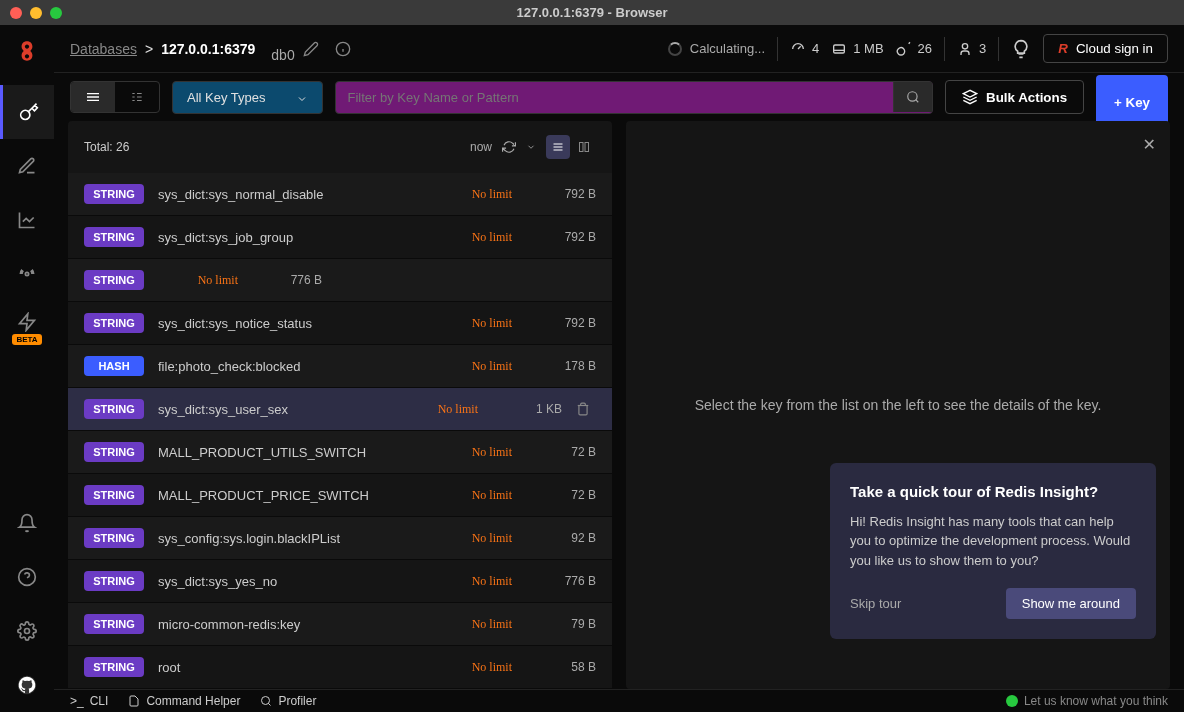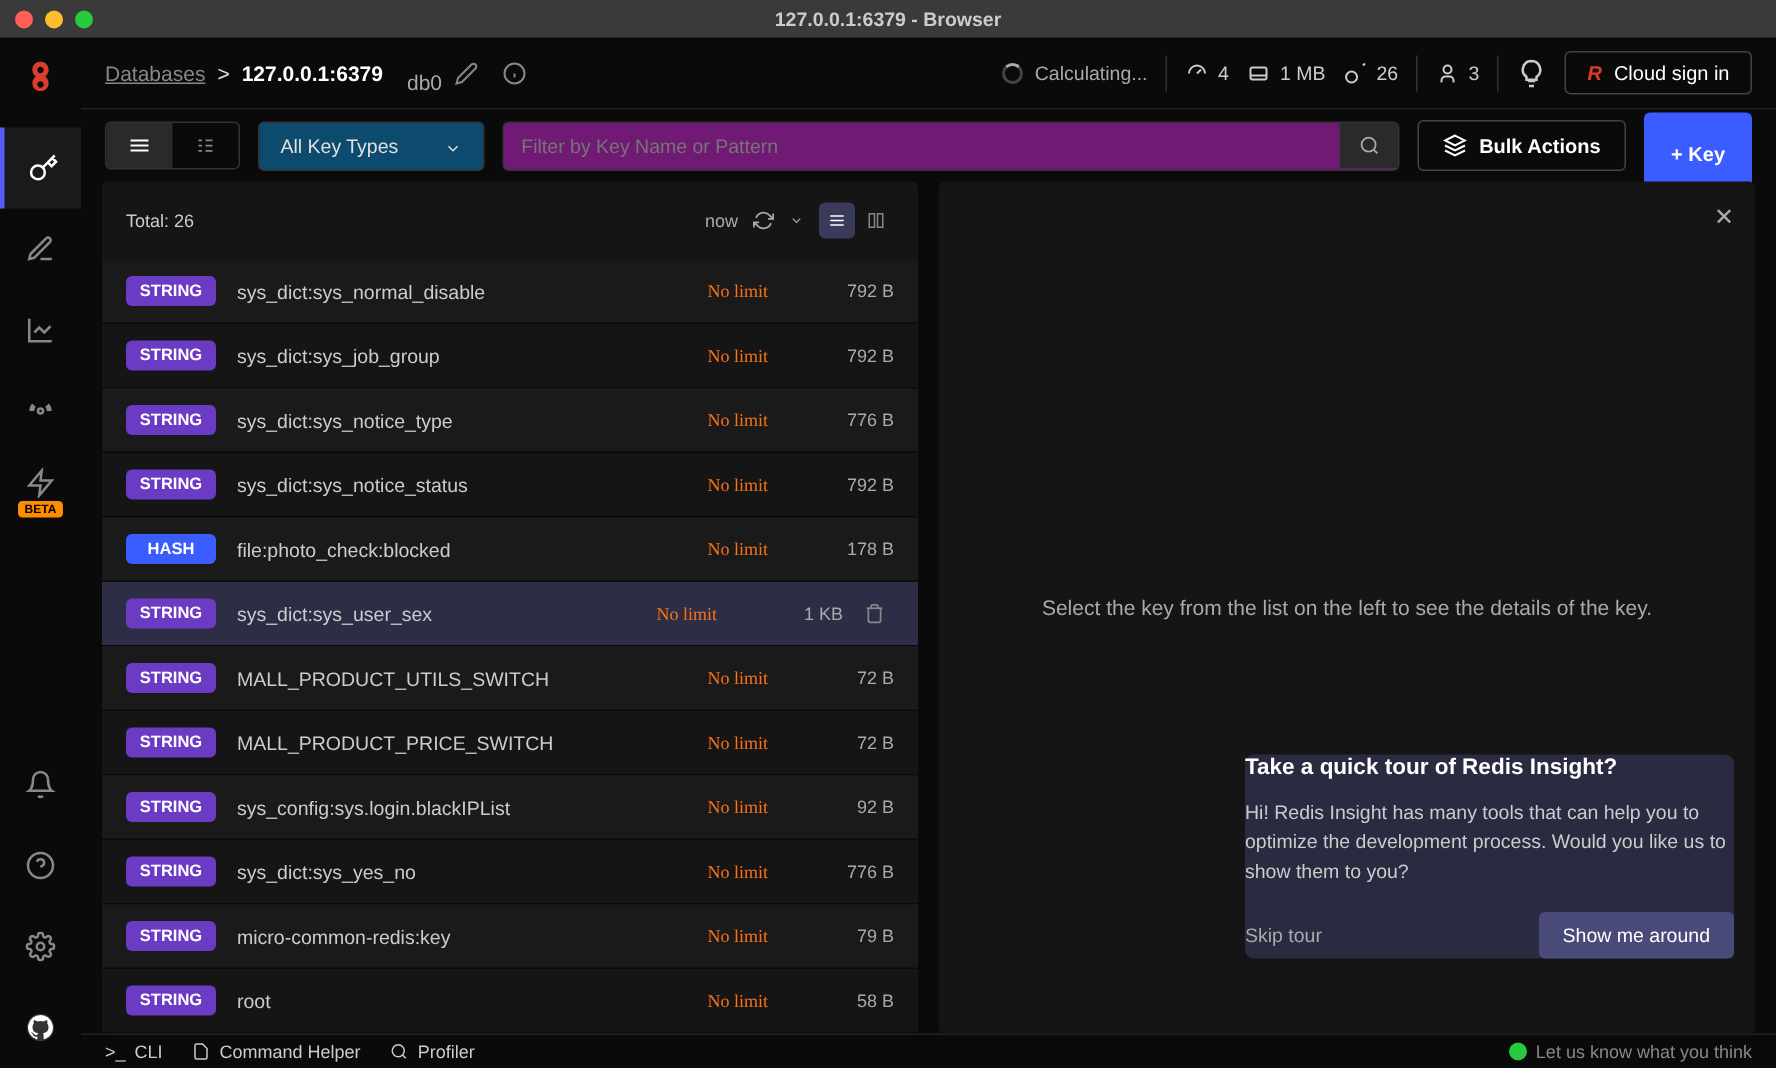--- a/index.html
+++ b/index.html
@@ -57,21 +57,21 @@
 .type-badge { width: 60px; text-align: center; padding: 4px 0; border-radius: 4px; font-size: 11px; font-weight: 600; color: #fff; }
 .type-string { background: #6b3bc4; }
 .type-hash { background: #3b5dff; }
 .key-name { flex: 1; color: #ccc; font-size: 13px; }
 .key-ttl { width: 80px; text-align: right; color: #f97316; font-size: 12px; font-family: Liberation Serif, serif; }
 .key-size { width: 70px; text-align: right; color: #aaa; font-size: 12px; }
 .delete-icon { width: 20px; color: #888; }
 .right-panel { flex: 1; background: #151515; border-radius: 4px; display: flex; flex-direction: column; position: relative; }
 .close-x { position: absolute; top: 14px; right: 14px; color: #aaa; cursor: pointer; font-size: 16px; }
 .placeholder { flex: 1; display: flex; align-items: center; justify-content: center; color: #aaa; font-size: 14px; }
-.tour-popup { position: absolute; bottom: 50px; right: 14px; width: 326px; background: #2a2a40; border-radius: 6px; }
+.tour-popup { position: absolute; bottom: 50px; right: 14px; width: 326px; background: #2a2a40; border-radius: 6px; padding: 20px; }
 .tour-title { font-size: 15px; font-weight: 600; margin-bottom: 12px; color: #fff; }
 .tour-body { font-size: 13px; color: #ccc; line-height: 1.5; margin-bottom: 18px; }
 .tour-actions { display: flex; justify-content: space-between; align-items: center; }
 .skip-btn { background: transparent; border: none; color: #aaa; cursor: pointer; font-size: 13px; }
 .show-btn { background: #4a4a7a; border: none; padding: 8px 16px; border-radius: 4px; color: #fff; cursor: pointer; font-size: 13px; }
 .footer { height: 26px; background: #0a0a0a; border-top: 1px solid #222; display: flex; align-items: center; padding: 0 16px; gap: 20px; font-size: 12px; }
 .footer-item { display: flex; align-items: center; gap: 6px; color: #ccc; cursor: pointer; }
 .footer-spacer { flex: 1; }
 .feedback { display: flex; align-items: center; gap: 6px; color: #888; }
 .green-dot { width: 12px; height: 12px; background: #27c93f; border-radius: 50%; }
@@ -291,21 +291,20 @@
   </div>
             <div class="key-row">
     <span class="type-badge type-string">STRING</span>
     <span class="key-name">sys_dict:sys_job_group</span>
     <span class="key-ttl">No limit</span>
     <span class="key-size">792 B</span>
 
   </div>
             <div class="key-row">
     <span class="type-badge type-string">STRING</span>
-    <span class="key-name">sys_dict:sys_notice_type</span>
     <span class="key-ttl">No limit</span>
     <span class="key-size">776 B</span>
 
   </div>
             <div class="key-row">
     <span class="type-badge type-string">STRING</span>
     <span class="key-name">sys_dict:sys_notice_status</span>
     <span class="key-ttl">No limit</span>
     <span class="key-size">792 B</span>
 

